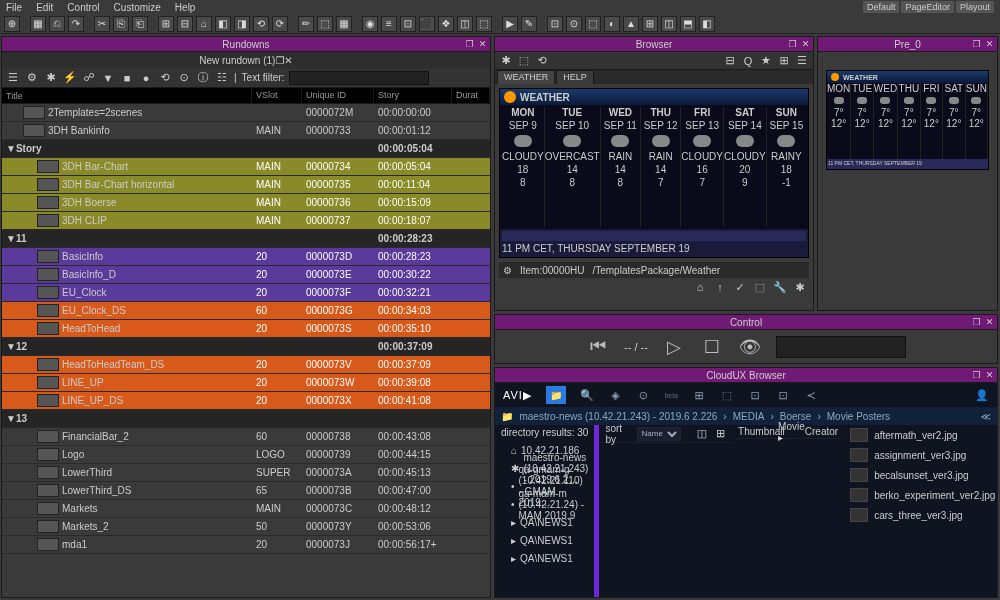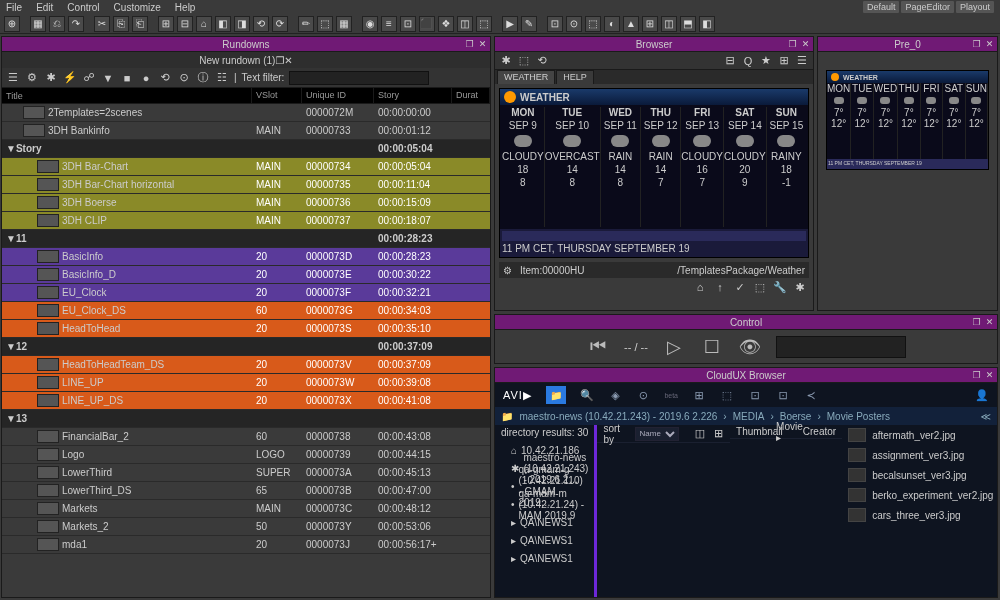--- a/index.html
+++ b/index.html
@@ -70,21 +70,21 @@
 
 
 #cloudux{left:494px;top:367px;width:504px;height:231px}
 .cxhead{height:24px;background:#0e1420;display:flex;align-items:center;padding:0 8px;gap:14px}
 .cxhead .logo{font-weight:normal;font-size:11px;letter-spacing:1px;color:#fff}
 .cxhead .ico{color:#8a9ab0}
 .cxblue{width:20px;height:18px;background:#2a7ae0;display:flex;align-items:center;justify-content:center}
 .cxcrumb{height:18px;background:#12213a;display:flex;align-items:center;padding:0 6px;gap:6px;font-size:9px;color:#8ab}
 .cxcrumb span{color:#8ab}
 .cxbody{flex:1;display:flex;background:#0e1420}
-.cxside{width:180px;border-right:3px solid #6d28d9;display:flex;flex-direction:column}
+.cxside{width:180px;border-right:5px solid #6d28d9;display:flex;flex-direction:column}
 .cxside .shead{height:16px;padding:2px 6px;font-size:8px;color:#667;display:flex;justify-content:space-between}
 .cxside .sitem{height:18px;padding:2px 6px 2px 16px;font-size:9px;color:#aab;display:flex;align-items:center;gap:4px;cursor:pointer}
 .cxmain{flex:1;display:flex;flex-direction:row}
 .cxmhead{height:18px;display:flex;align-items:center;padding:0 6px;gap:8px;font-size:8px;color:#667;border-bottom:1px solid #1a2030}
 .cxmhead select{background:#1a2030;border:1px solid #223;color:#aab;font-size:8px;height:14px}
 .cxcols{height:14px;display:flex;padding:0 6px;font-size:8px;color:#667;border-bottom:1px solid #1a2030;align-items:center}
 .cxrow{height:20px;display:flex;align-items:center;padding:0 6px;gap:6px;font-size:9px;color:#aab}
 .cxrow .th{width:18px;height:14px;background:#333;border:1px solid #444}
 </style>
 </head>
@@ -547,21 +547,21 @@
           <span>RAINY</span>
           <span>18</span>
           <span>-1</span>
         </div>
       </div>
     <div class="wfoot"><div style="height:10px;background:#2a2a5a;margin-bottom:2px"></div><span>11 PM CET, THURSDAY SEPTEMBER 19</span></div>
   </div>
   <div class="binfo">
     <span>⚙</span>
     <span>Item:00000HU</span>
-    <span style="flex:1;text-align:right">/TemplatesPackage/Weather</span>
+    <span style="flex:1;text-align:left">/TemplatesPackage/Weather</span>
   </div>
   <div class="bicons" id="bicons">
       <span class="ico">⌂</span>
       <span class="ico">↑</span>
       <span class="ico">✓</span>
       <span class="ico">⬚</span>
       <span class="ico">🔧</span>
       <span class="ico">✱</span>
     </div>
 </div>

